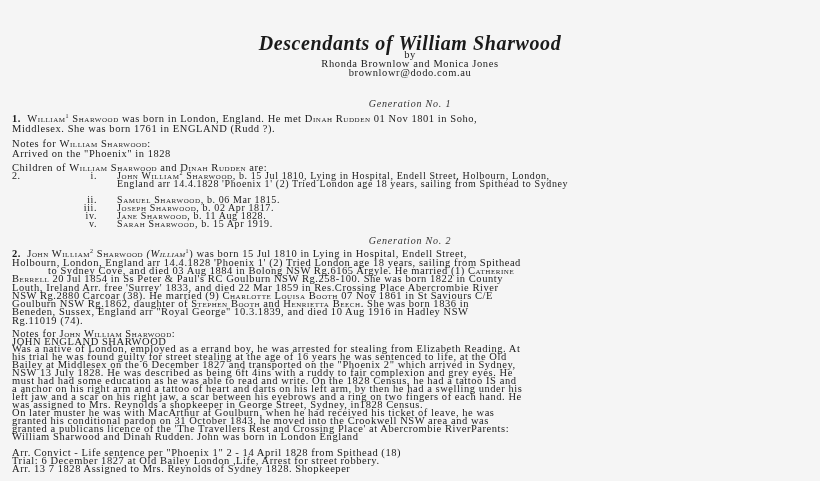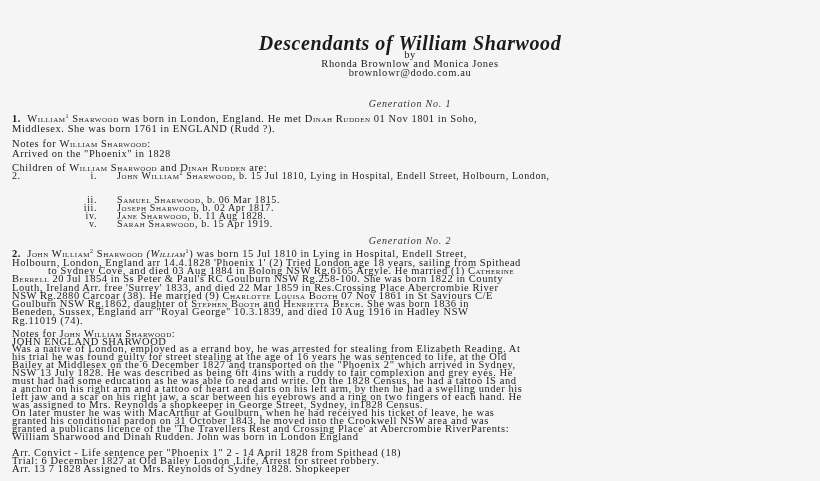--- a/index.html
+++ b/index.html
@@ -63,20 +63,21 @@
   <span>Children of </span><span class="sc">William Sharwood</span><span> and </span><span class="sc">Dinah Rudden</span><span> are:</span>
 </div>
 
 <div>
   <div class="child-row" style="top:171px; left:0; width:820px; height:27px;">
     <span class="child-num">2.</span>
     <span class="child-roman">i.</span>
     <span class="child-text" style="top:0;">
       <span class="sc">John William</span><sup>2</sup><span class="sc"> Sharwood</span><span>, b. 15 Jul 1810, Lying in Hospital, Endell Street, Holbourn, London,</span>
     </span>
+    <span class="child-text" style="top:8px;">England arr 14.4.1828 'Phoenix 1' (2) Tried London age 18 years, sailing from Spithead to Sydney</span>
   </div>
   <div class="child-row" style="top:195px; left:0; width:820px; height:9px;padding-left:16px;">
     <span class="child-roman">ii.</span>
     <span class="child-text"><span class="sc">Samuel Sharwood</span><span>, b. 06 Mar 1815.</span></span>
   </div>
   <div class="child-row" style="top:203px; left:0; width:820px; height:9px;">
     <span class="child-roman">iii.</span>
     <span class="child-text"><span class="sc">Joseph Sharwood</span><span>, b. 02 Apr 1817.</span></span>
   </div>
   <div class="child-row" style="top:211px; left:0; width:820px; height:9px;">

